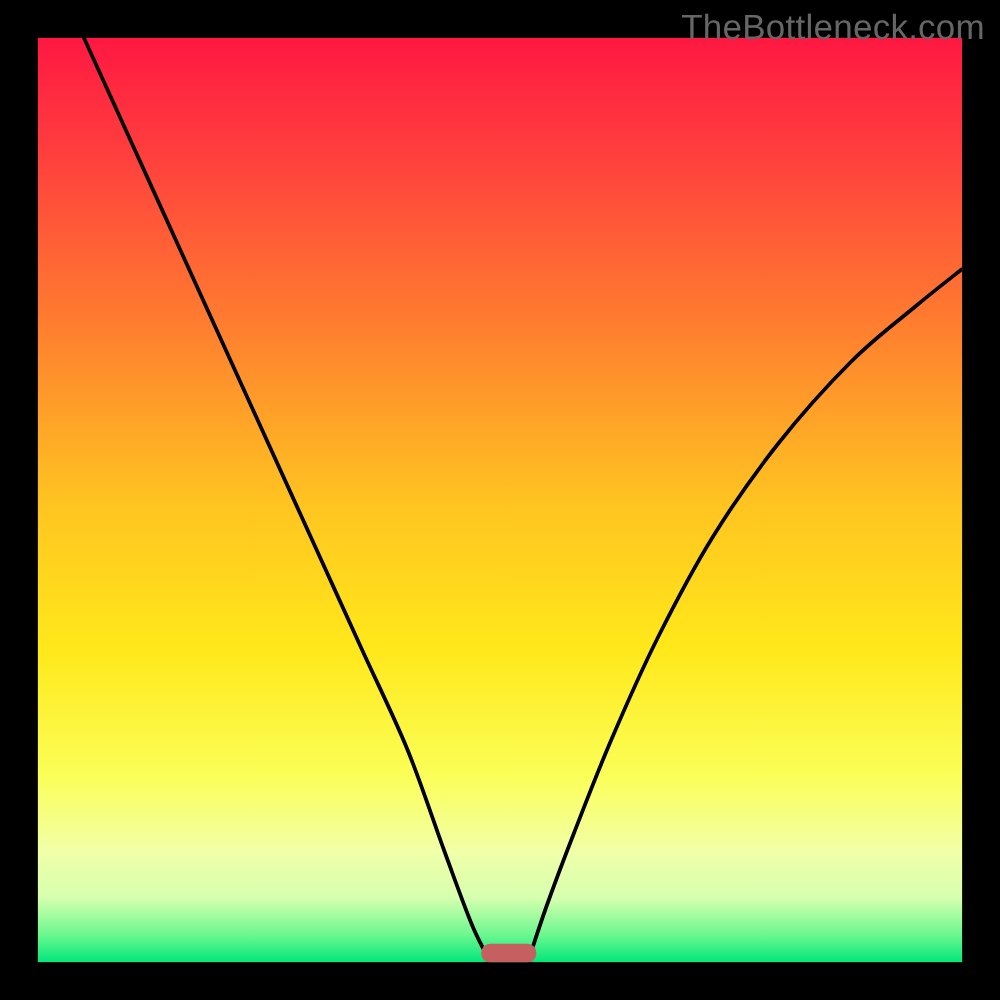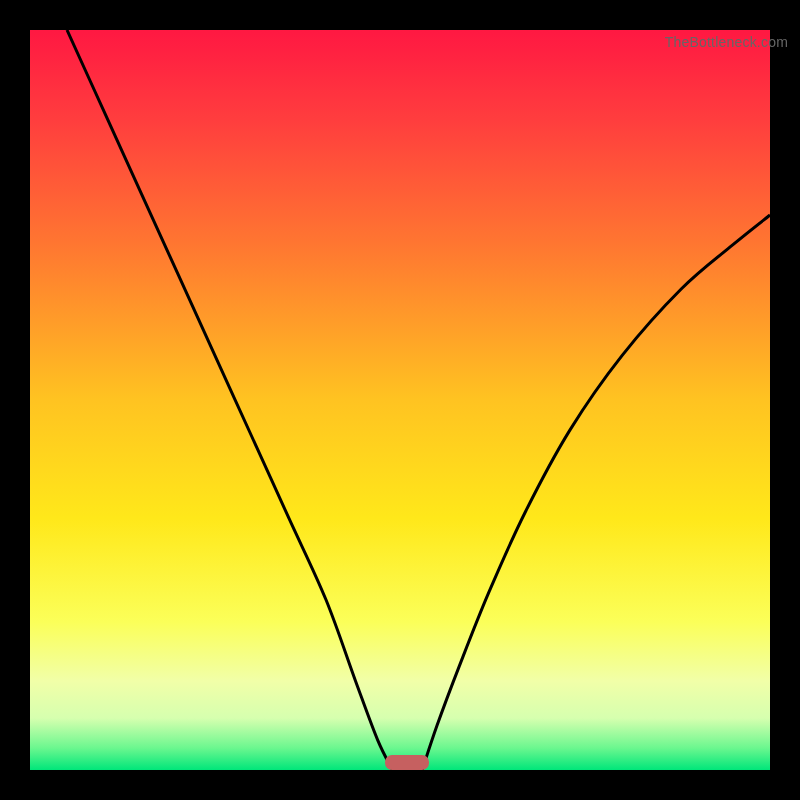--- a/index.html
+++ b/index.html
@@ -15,25 +15,24 @@
     position: relative;
     width: 800px;
     height: 800px;
     background: #000;
   }
   .watermark {
     position: absolute;
     top: 6px;
     right: 12px;
     color: #666;
-    font-size: 14px;
+    font-size: 28px;
     font-weight: 500;
     letter-spacing: 0.2px;
     z-index: 10;
-    margin-top: 28px;
   }
   .plot-area {
     position: absolute;
     left: 30px;
     top: 30px;
     width: 740px;
     height: 740px;
     overflow: hidden;
   }
   .gradient-bg {

